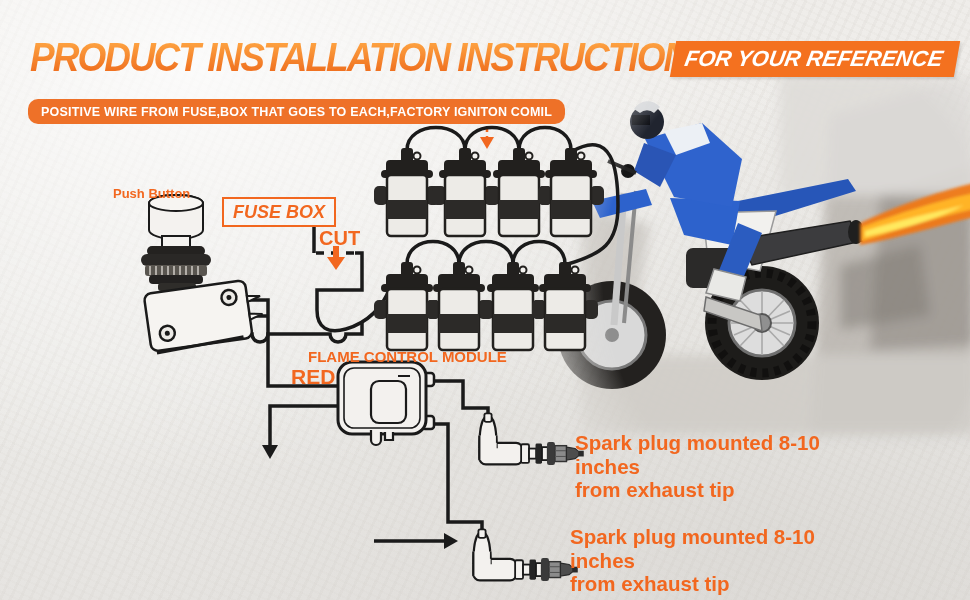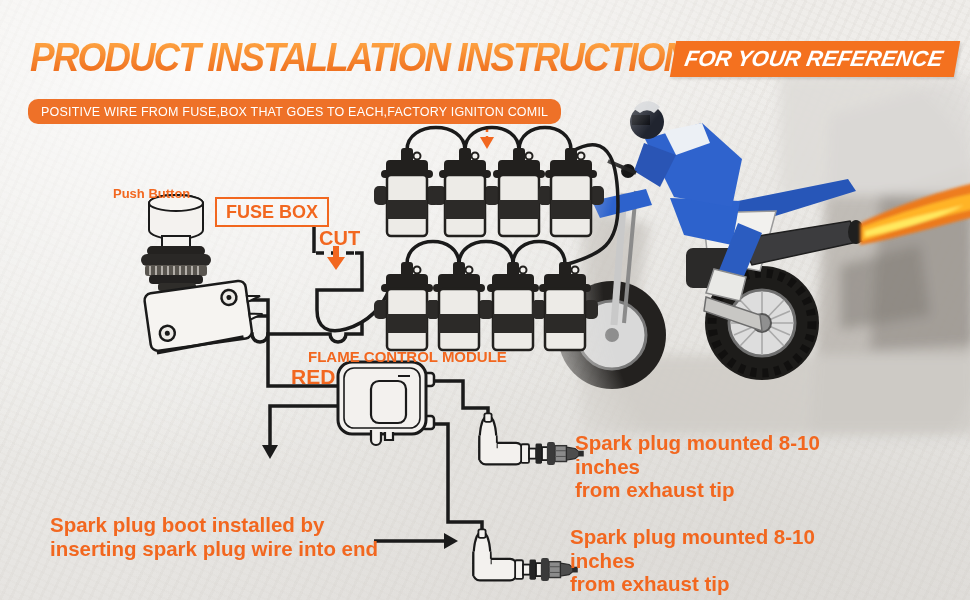--- a/index.html
+++ b/index.html
@@ -19,27 +19,27 @@
     background:linear-gradient(180deg,#ffa845 10%,#ee6b1c 85%);
     -webkit-background-clip:text;background-clip:text;color:transparent;
     text-shadow:none;transform:scaleY(1.12);transform-origin:left top;
   }
   #badge{
     left:673px;top:41px;background:#f4711f;color:#fff;font-style:italic;
     font-size:22px;font-weight:bold;padding:5px 14px 6px 12px;letter-spacing:0;
     transform:skewX(-10deg);box-shadow:2px 2px 3px rgba(0,0,0,.12);
   }
   #callout{
-    left:28px;top:99px;background:#ee7128;color:#fff;font-size:12.5px;font-weight:normal;
+    left:28px;top:99px;background:#ee7128;color:#fff;font-size:12.5px;font-weight:bold;
     padding:6px 13px 5px;border-radius:10px;letter-spacing:.2px;
   }
   #push-button-label{left:113px;top:187px;font-size:13px;}
   #fuse-box{
-    left:215px;top:197px;width:110px;height:26px;border:2.5px solid #f2671f;
-    text-align:center;line-height:26px;font-size:18px;background:rgba(255,255,255,.25);
+    left:222px;top:197px;width:110px;height:26px;border:2.5px solid #f2671f;
+    text-align:center;line-height:26px;font-size:18px;background:rgba(255,255,255,.25);font-style:italic;
   }
   #cut-label{left:319px;top:227px;font-size:20px;}
   #fcm-label{left:308px;top:348px;font-size:15px;}
   #red-label{left:291px;top:365px;font-size:21px;}
   #ground-label{left:173px;top:457px;font-size:23px;}
   .multi{white-space:normal;text-align:left;}
   #boot-note{left:50px;top:513px;width:330px;font-size:20.5px;}
   #plug-text-top{left:575px;top:431px;width:302px;font-size:20.5px;}
   #plug-text-bottom{left:570px;top:525px;width:306px;font-size:20.5px;}
   svg{position:absolute;left:0;top:0;}
@@ -264,24 +264,20 @@
   </svg>
 
   <div class="lbl" id="title">PRODUCT INSTALLATION INSTRUCTIONS</div>
   <div class="lbl" id="badge">FOR YOUR REFERENCE</div>
   <div class="lbl" id="callout">POSITIVE WIRE FROM FUSE,BOX THAT GOES TO EACH,FACTORY IGNITON COMIL</div>
   <div class="lbl" id="push-button-label">Push Button</div>
   <div class="lbl" id="fuse-box">FUSE BOX</div>
   <div class="lbl" id="cut-label">CUT</div>
   <div class="lbl" id="fcm-label">FLAME CONTROL MODULE</div>
   <div class="lbl" id="red-label">RED</div>
-  <div class="lbl multi" id="boot-note">
-    <span>Spark plug boot installed by</span><br>
-    <span>inserting spark plug wire into end</span>
-  </div>
   <div class="lbl multi" id="plug-text-top">
     <span>Spark plug mounted 8-10 inches</span><br>
     <span>from exhaust tip</span>
   </div>
   <div class="lbl multi" id="plug-text-bottom">
     <span>Spark plug mounted 8-10 inches</span><br>
     <span>from exhaust tip</span>
   </div>
 </div>
 

